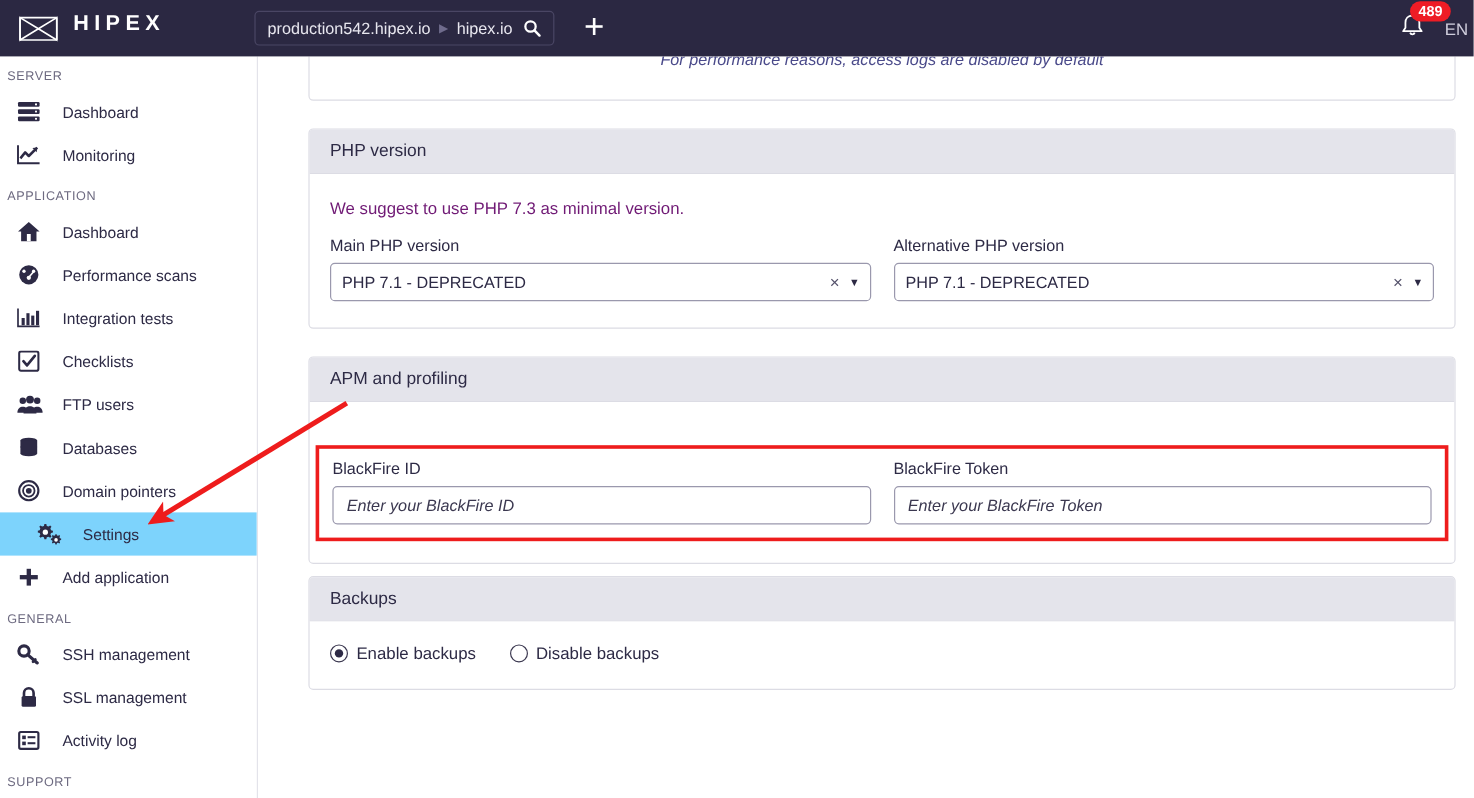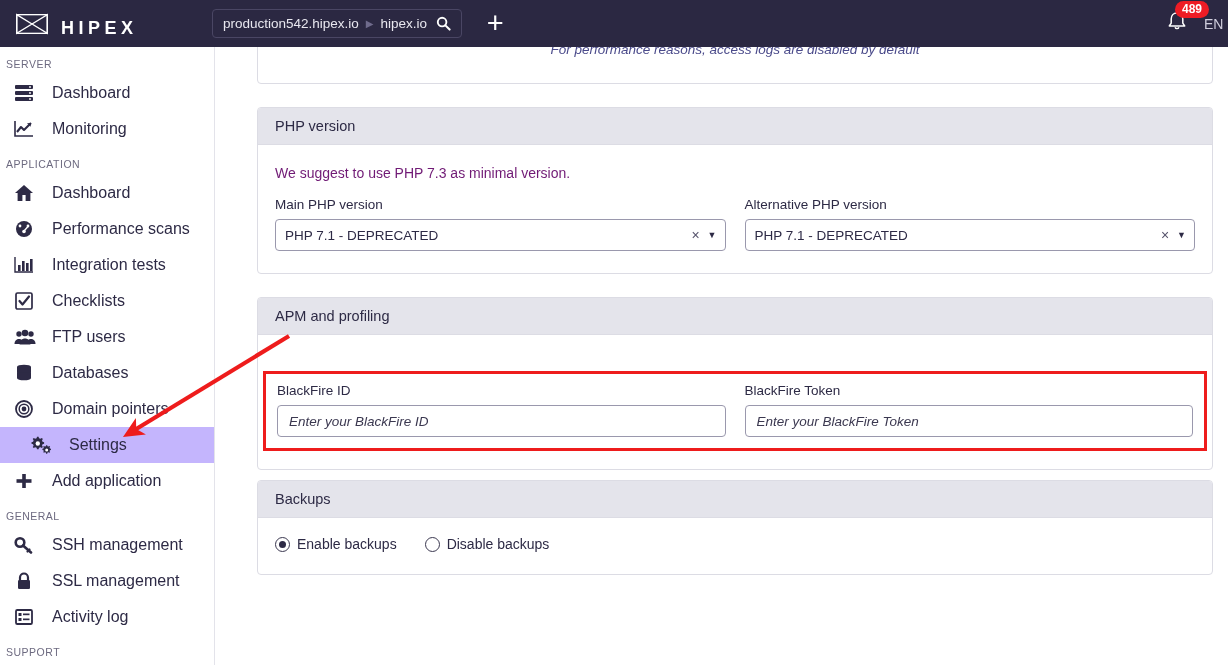--- a/index.html
+++ b/index.html
@@ -12,21 +12,21 @@
   }
 
   
   .topbar {
     position: absolute; top: 0; left: 0;
     width: 1228px; height: 47px;
     background: #2b2842;
     display: flex; align-items: center;
     z-index: 30;
   }
-  .logo-wrap { display: flex; align-items: flex-end; padding-left: 15px; width: 200px; }
+  .logo-wrap { display: flex; align-items: flex-start; padding-left: 15px; width: 200px; }
   .logo-mark { width: 34px; height: 30px; }
   .logo-text {
     color: #ffffff; font-size: 18px; font-weight: bold;
     letter-spacing: 4.5px; margin-left: 12px;
   }
   .breadcrumb-box {
     margin-left: 12px;
     border: 1px solid #4a4664;
     border-radius: 4px;
     height: 29px;
@@ -67,24 +67,24 @@
     z-index: 20;
   }
   .nav-group-label {
     font-size: 10.5px; letter-spacing: 0.5px;
     color: #6d6a80; padding: 11px 0 5px 6px;
     text-transform: uppercase;
   }
   .nav-item {
     display: flex; align-items: center;
     height: 36px; padding-left: 14px;
-    font-size: 16px; color: #2d2a45;
+    font-size: 13px; color: #2d2a45;
     cursor: pointer;
   }
-  .nav-item.active { background: #c4b5fd; padding-left: 31px; }
+  .nav-item.active { background: #7dd3fc; padding-left: 31px; }
   .nav-ico {
     width: 30px; display: flex; align-items: center;
     justify-content: flex-start; color: #2d2a45;
     flex: none;
   }
   .nav-label { margin-left: 8px; white-space: nowrap; }
 
   
   .main {
     position: absolute; top: 47px; left: 215px;

